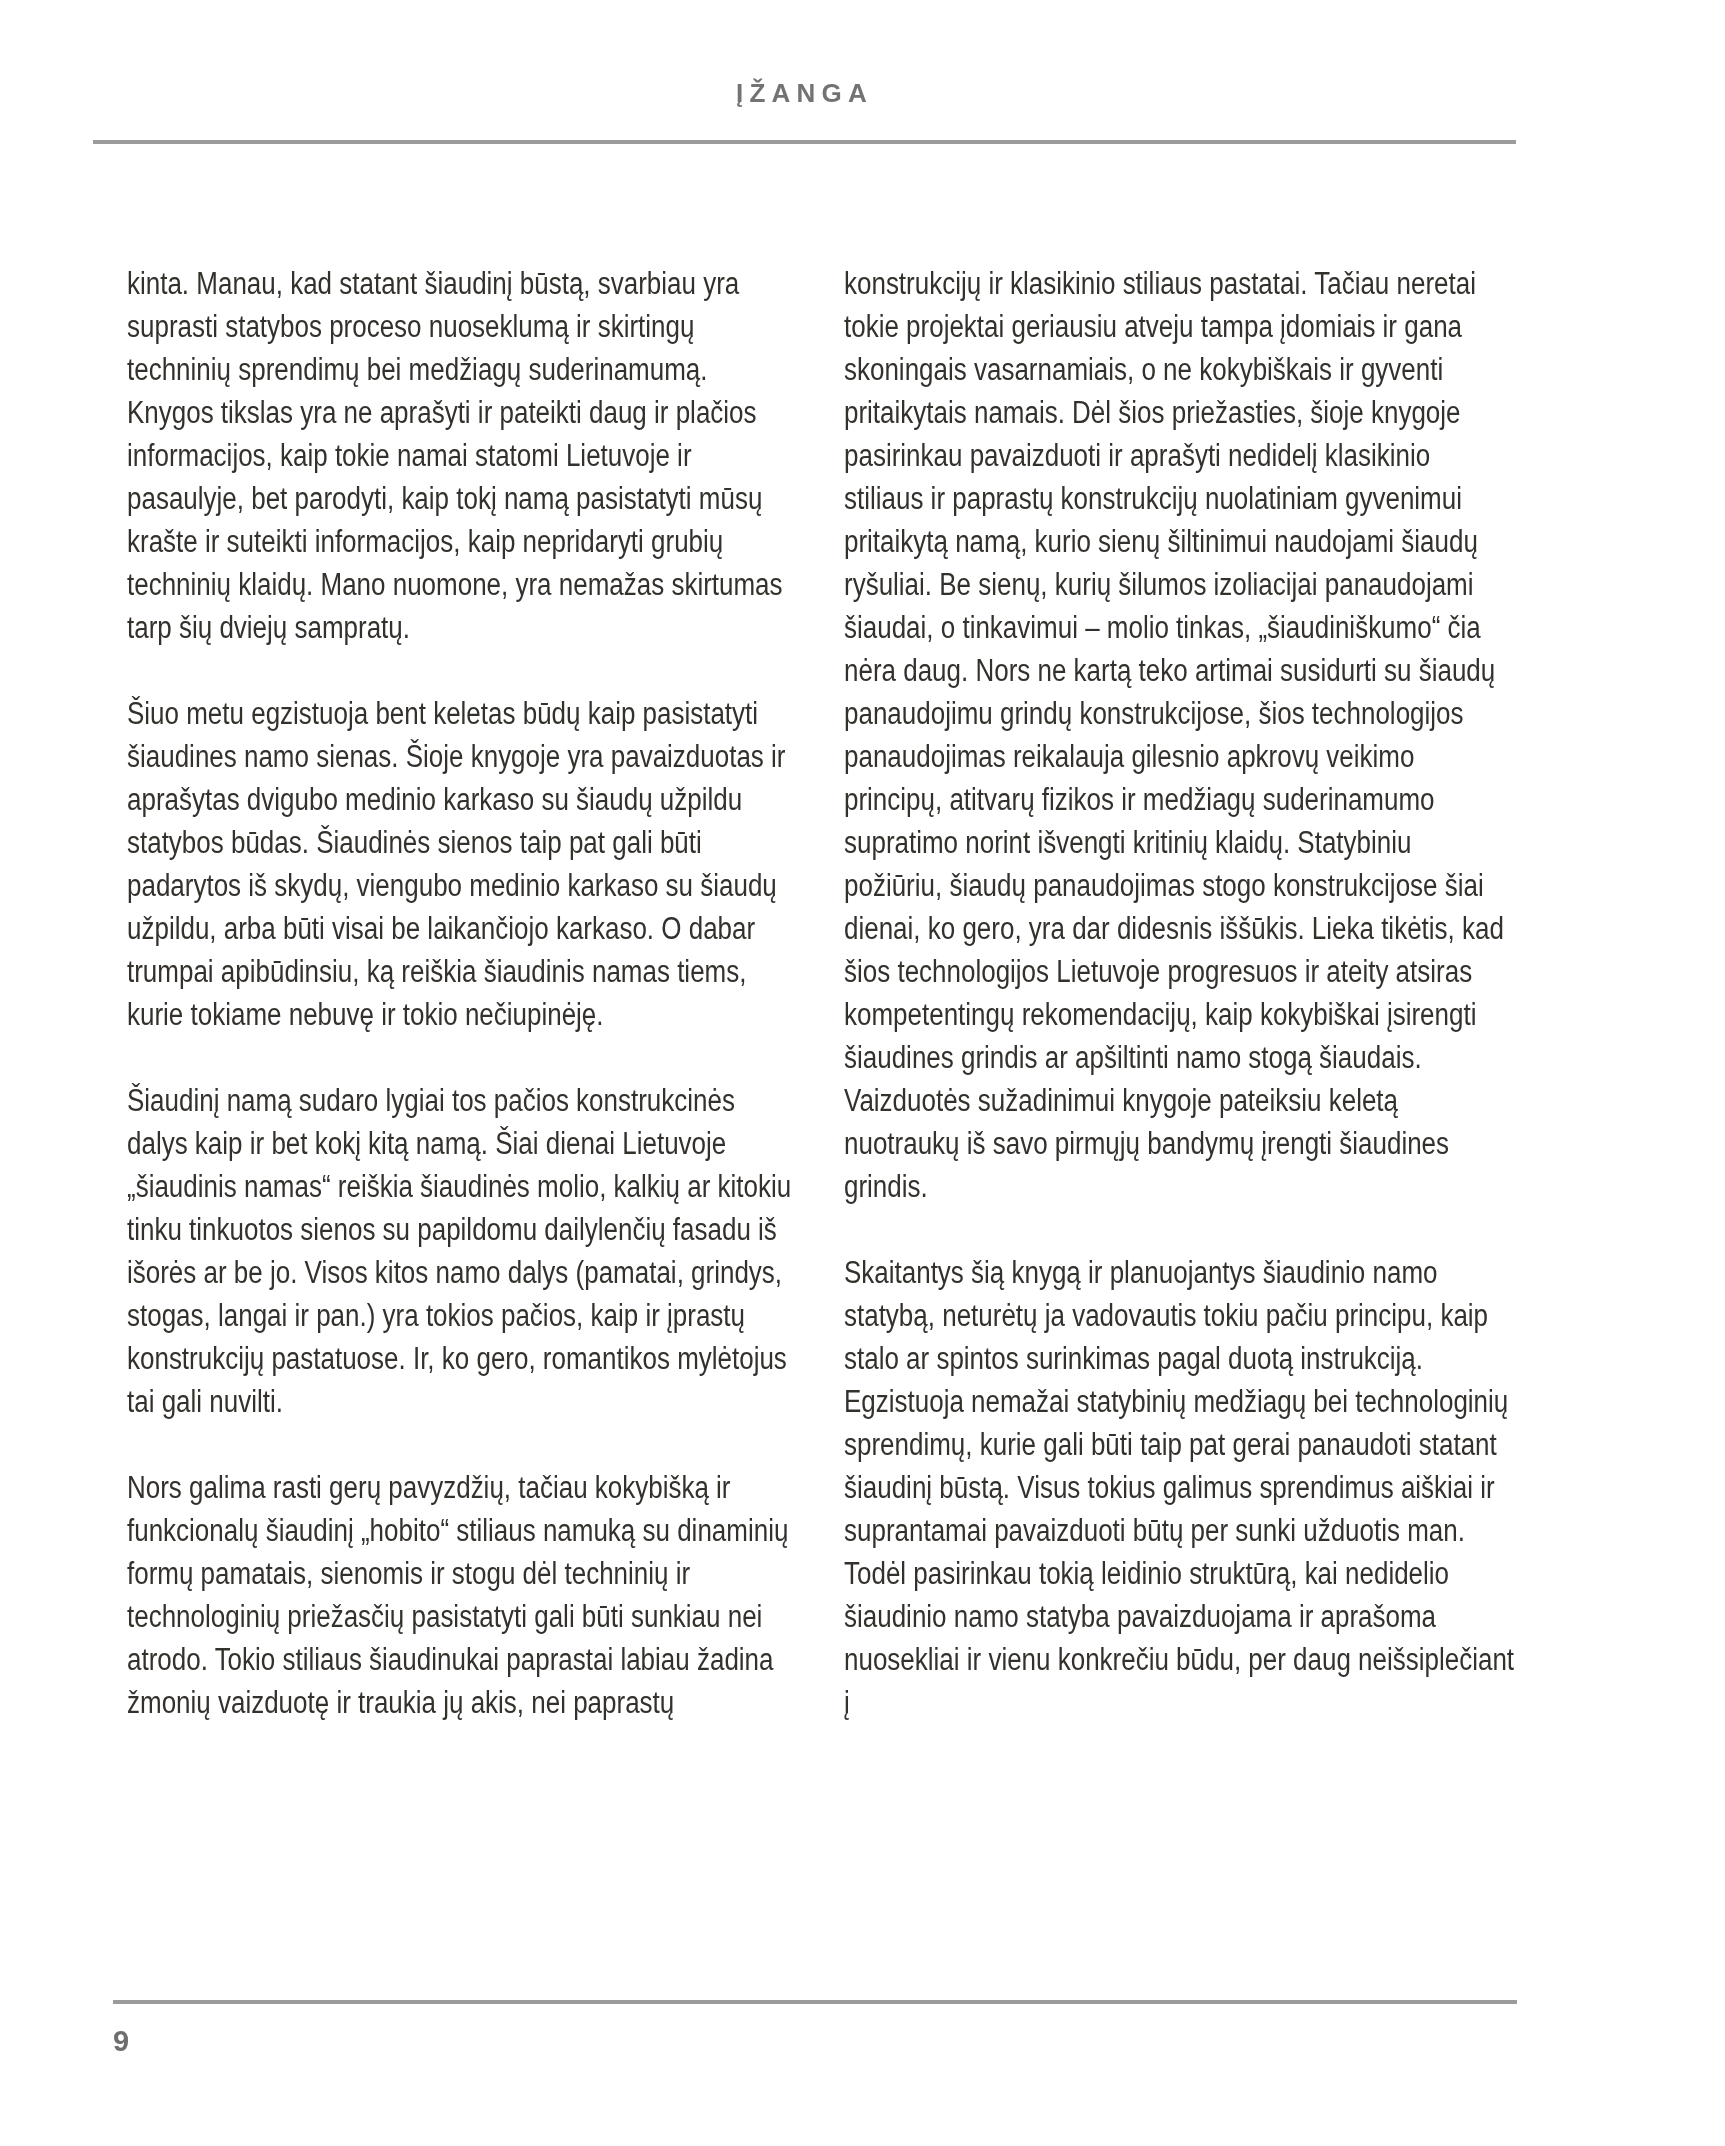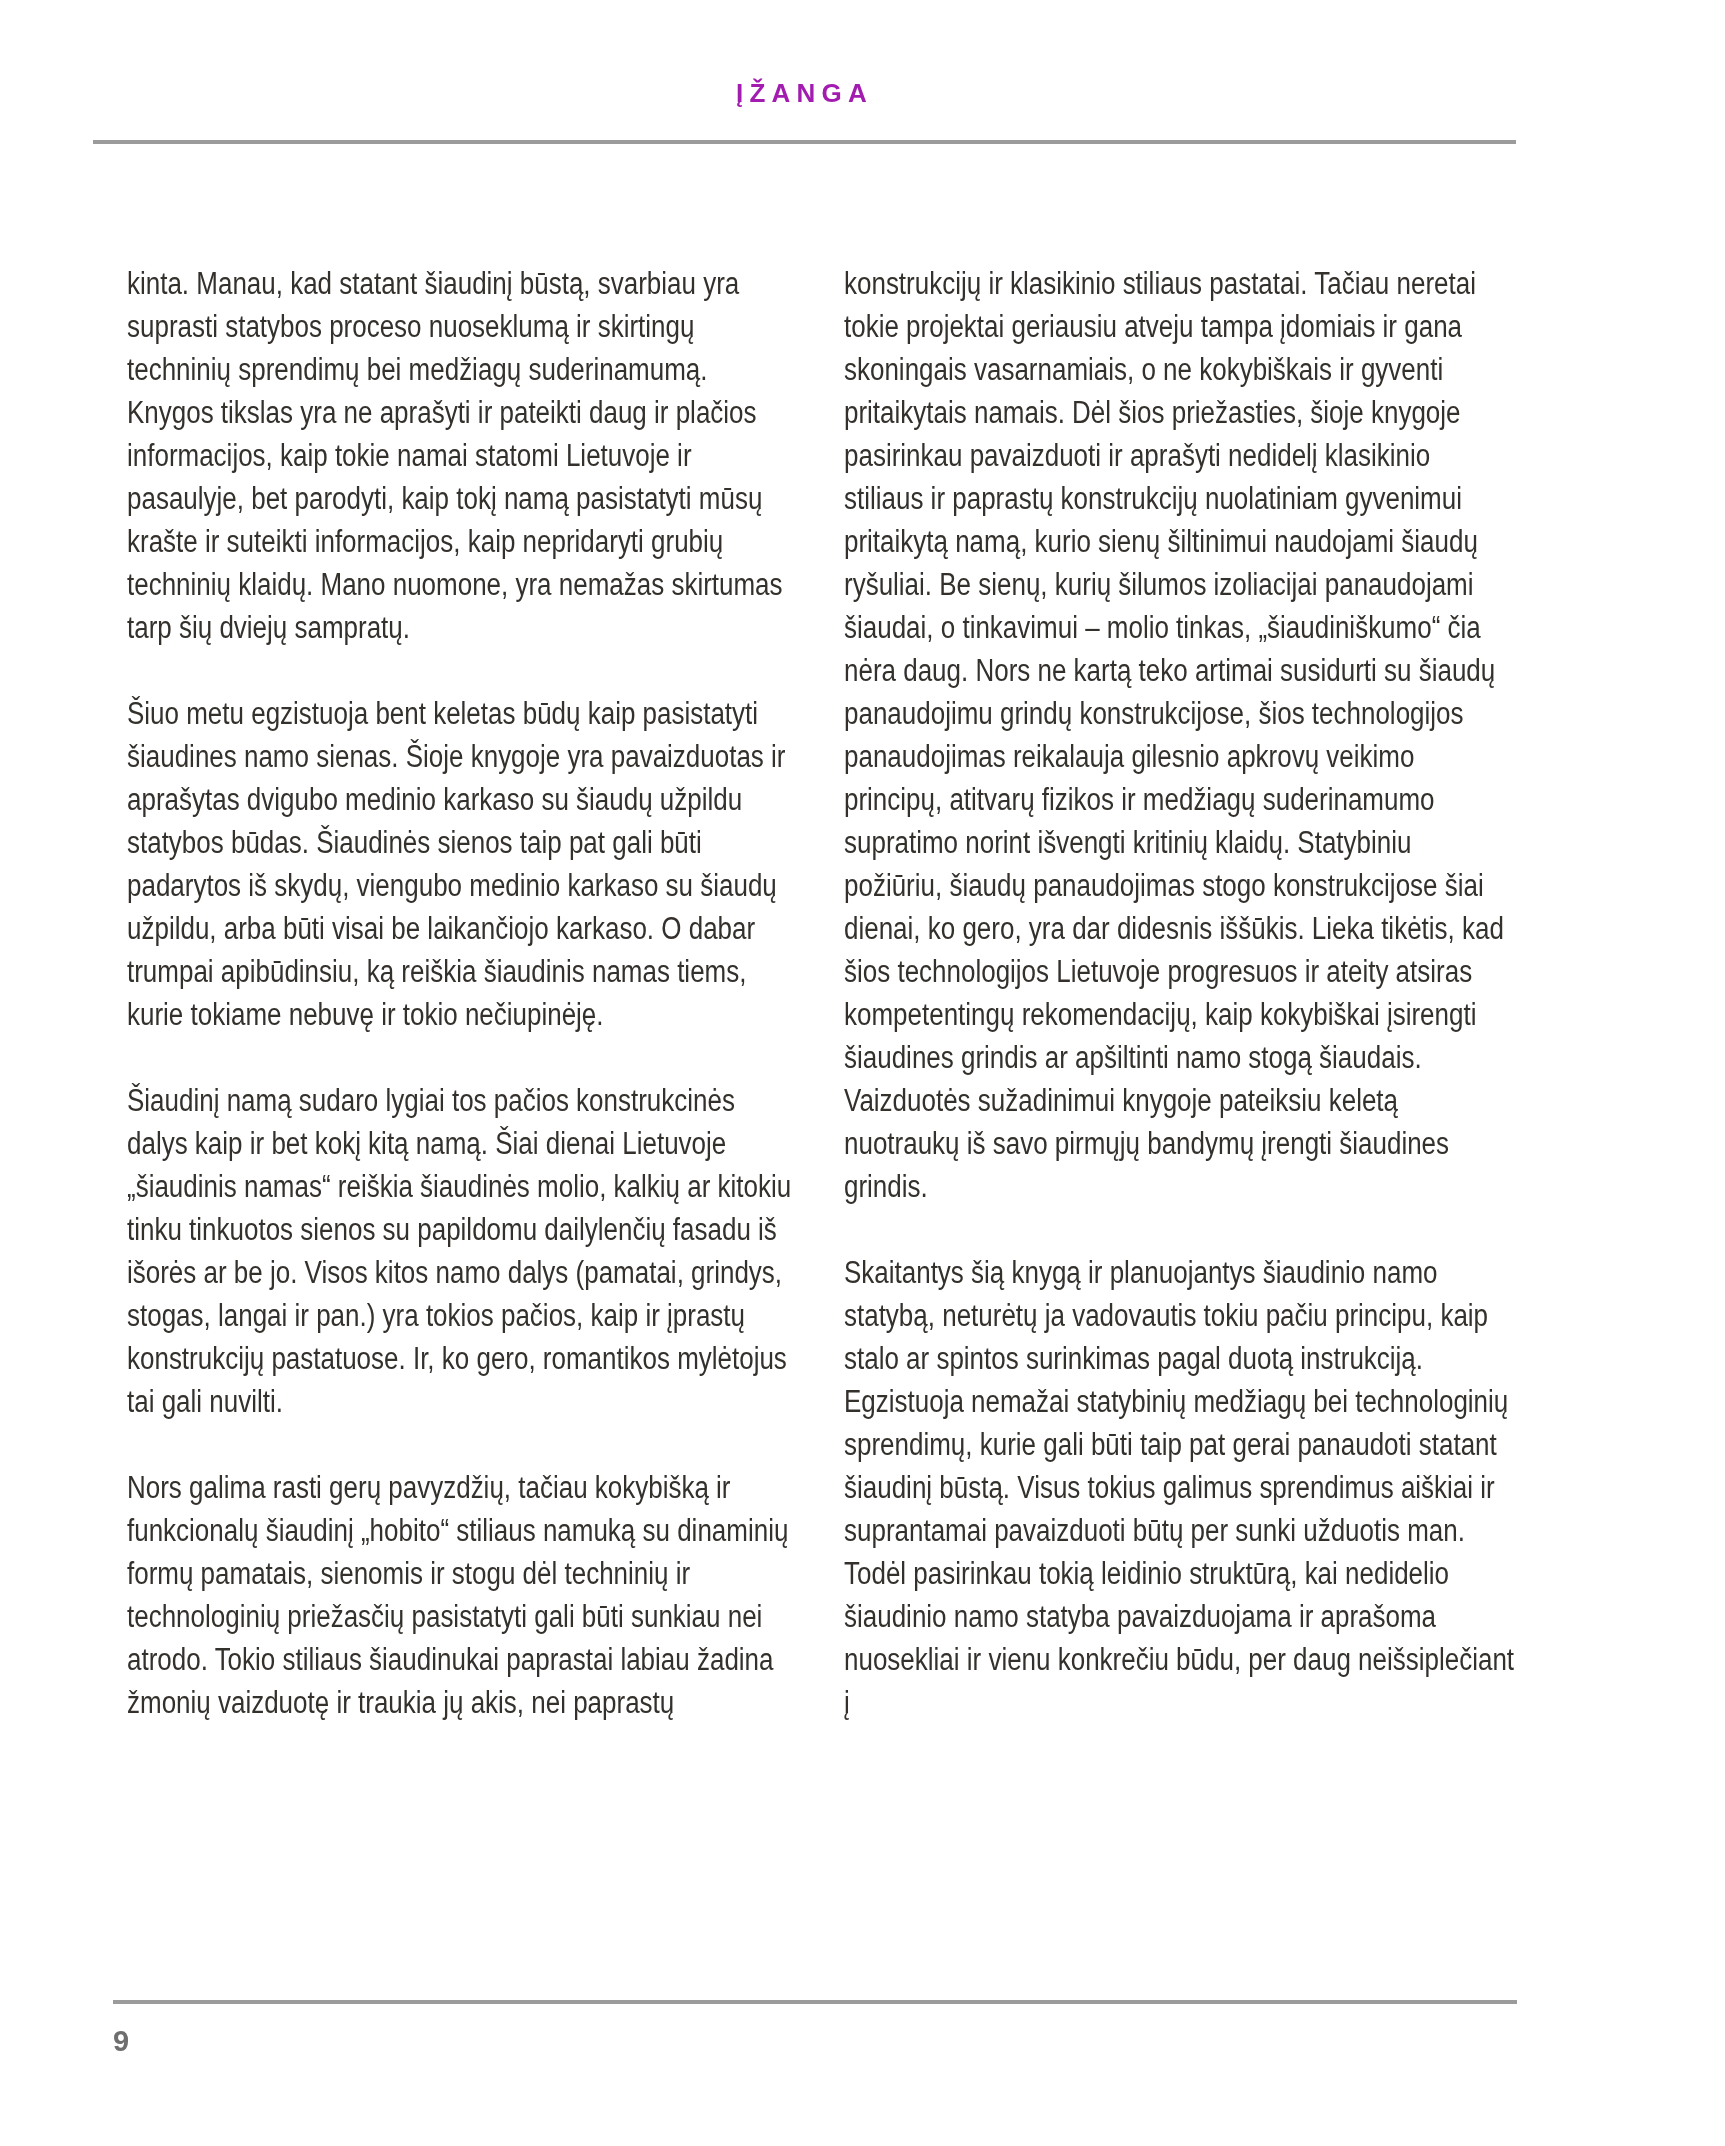--- a/index.html
+++ b/index.html
@@ -18,21 +18,21 @@
   
   .page-heading {
     position: absolute;
     left: 93px;
     top: 78px;
     width: 1423px;
     text-align: center;
     font-size: 26px;
     font-weight: bold;
     letter-spacing: 6.2px;
-    color: #a21caf;
+    color: #737373;
   }
   .rule {
     position: absolute;
     height: 3.5px;
     background: #9b9b9b;
   }
   .rule-top {
     left: 93px;
     top: 140px;
     width: 1423px;

